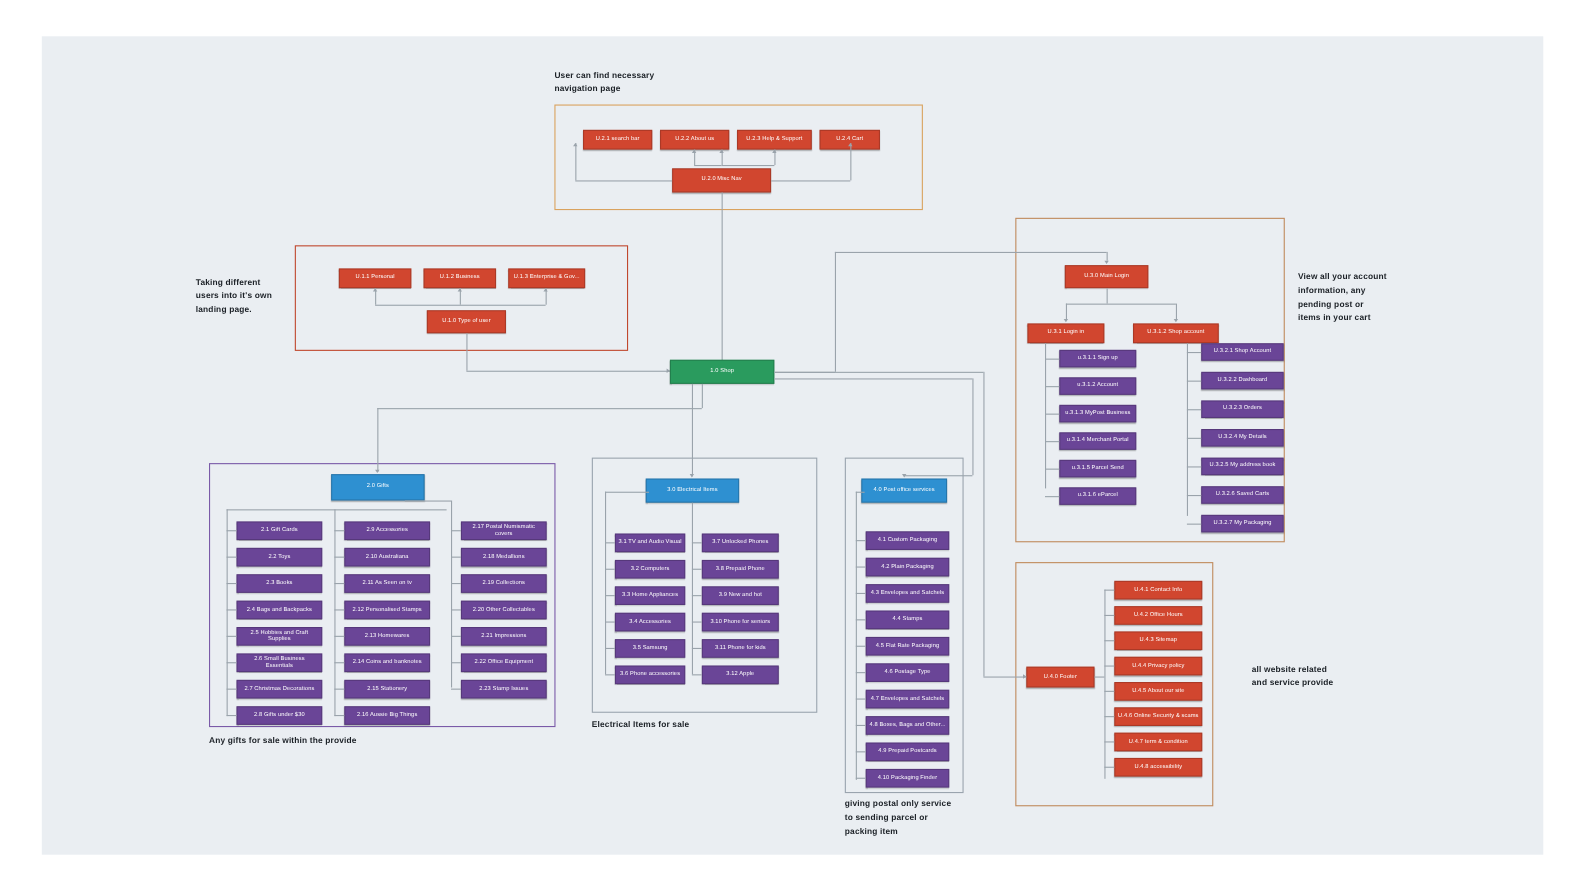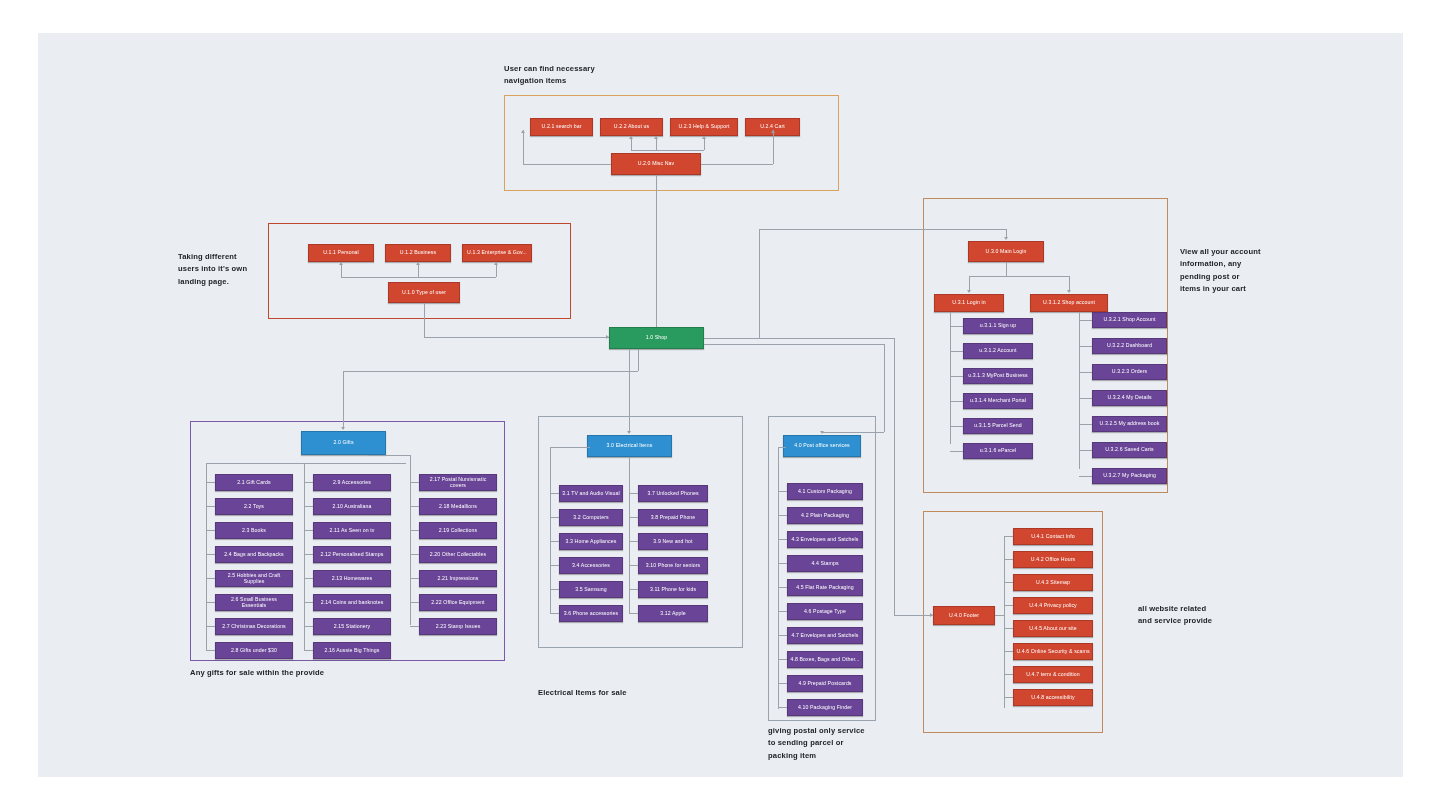--- a/index.html
+++ b/index.html
@@ -77,21 +77,21 @@
     border-right:2px solid transparent;
     border-top:3px solid #9aa3ab;
   }
 </style>
 </head>
 <body>
 
 <div id="canvas">
 
   <div class="note" style="left:466px;top:30px;">User can find necessary
-navigation items</div>
+navigation page</div>
 
   <div class="group orange" style="left:466px;top:62px;width:335px;height:96px;"></div>
 
   <div class="node red" style="left:492px;top:85px;width:63px;height:18px;">U.2.1 search bar</div>
   <div class="node red" style="left:562px;top:85px;width:63px;height:18px;">U.2.2 About us</div>
   <div class="node red" style="left:632px;top:85px;width:68px;height:18px;">U.2.3 Help &amp; Support</div>
   <div class="node red" style="left:707px;top:85px;width:55px;height:18px;">U.2.4 Cart</div>
   <div class="node red" style="left:573px;top:120px;width:90px;height:22px;">U.2.0 Misc Nav</div>
 
   <div class="ln lnv" style="left:593px;top:103px;height:14px;"></div>
@@ -250,21 +250,21 @@
   <div class="node purple" style="left:381px;top:513px;width:78px;height:17px;">2.20 Other Collectables</div>
   <div class="ln lnh" style="left:372px;top:521px;width:9px;"></div>
   <div class="node purple" style="left:381px;top:537px;width:78px;height:17px;">2.21 Impressions</div>
   <div class="ln lnh" style="left:372px;top:545px;width:9px;"></div>
   <div class="node purple" style="left:381px;top:561px;width:78px;height:17px;">2.22 Office Equipment</div>
   <div class="ln lnh" style="left:372px;top:569px;width:9px;"></div>
   <div class="node purple" style="left:381px;top:585px;width:78px;height:17px;">2.23 Stamp Issues</div>
   <div class="ln lnh" style="left:372px;top:593px;width:9px;"></div>
 
   <div class="group grey" style="left:500px;top:383px;width:205px;height:232px;"></div>
-  <div class="note" style="left:500px;top:654px;text-align:right;">Electrical Items for sale</div>
+  <div class="note" style="left:500px;top:620px;text-align:right;">Electrical Items for sale</div>
 
   <div class="node blue" style="left:549px;top:402px;width:85px;height:22px;">3.0  Electrical Items</div>
 
   <div class="ln lnv" style="left:591px;top:316px;height:84px;"></div>
   <div class="arwd" style="left:589px;top:398px;"></div>
 
   <div class="ln lnh" style="left:512px;top:414px;width:40px;"></div>
   <div class="ln lnv" style="left:512px;top:414px;height:166px;"></div>
   <div class="ln lnv" style="left:591px;top:424px;height:156px;"></div>
 

